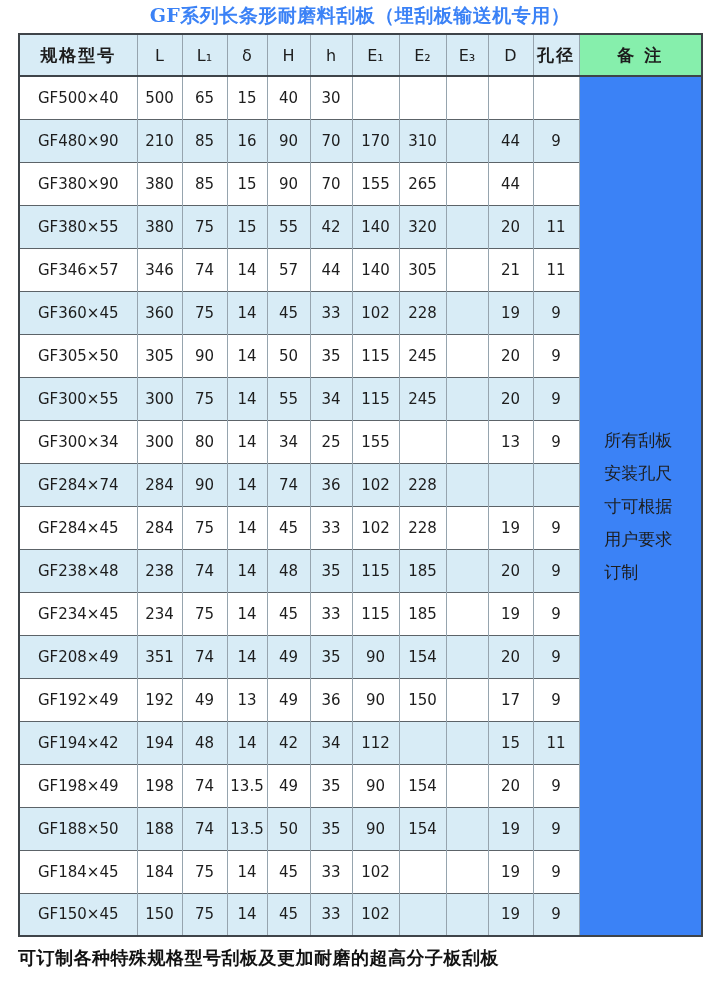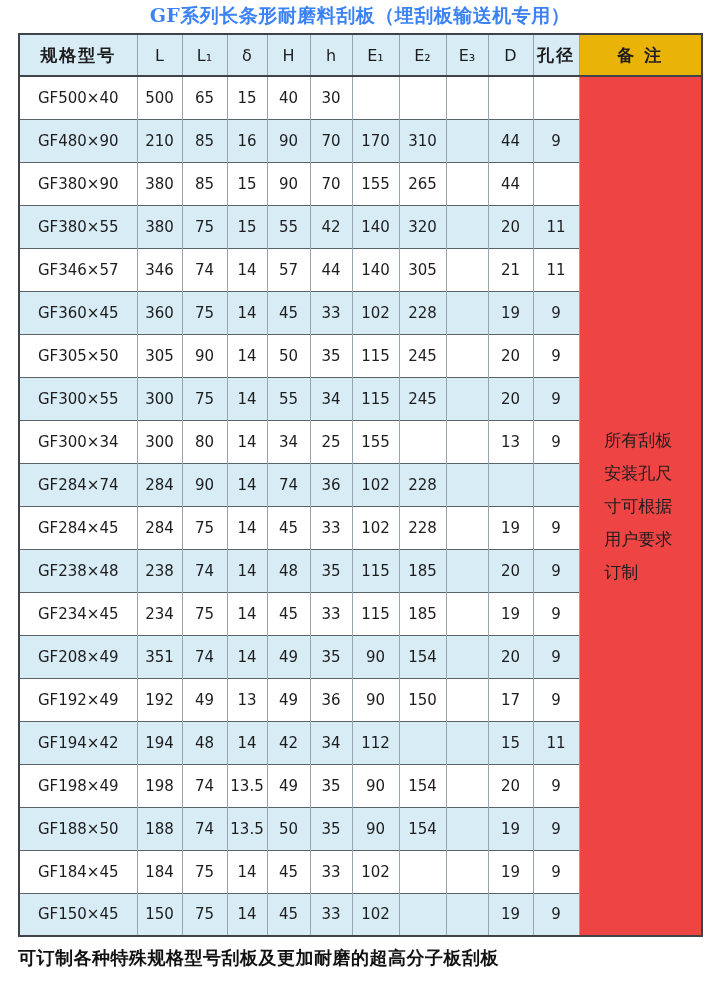--- a/index.html
+++ b/index.html
@@ -48,35 +48,35 @@
     border-top: none;
     font-size: 16px;
   }
   table.spec thead th.zh {
     font-family: "DejaVu Serif", "Liberation Serif", serif;
     font-weight: bold;
     font-size: 17px;
     letter-spacing: 2px;
   }
   table.spec thead th.remark-head {
-    background: #eab308;
+    background: #86efac;
   }
   table.spec tbody tr {
     height: 43px;
     background: #ffffff;
   }
   table.spec tbody tr.alt {
     background: #d8ecf6;
     padding-left: 23px;
   }
   table.spec tbody tr:first-child td {
     border-top: 2px solid #3e4449;
   }
   td.remark {
-    background: #ef4444;
+    background: #3b82f6;
     vertical-align: middle;
     border-left: 1px solid #6b757c;
   }
   .remark-text {
     width: 72px;
     margin: 0 auto;
     font-family: "DejaVu Serif", "Liberation Serif", serif;
     font-size: 17px;
     line-height: 33px;
     text-align: left;

